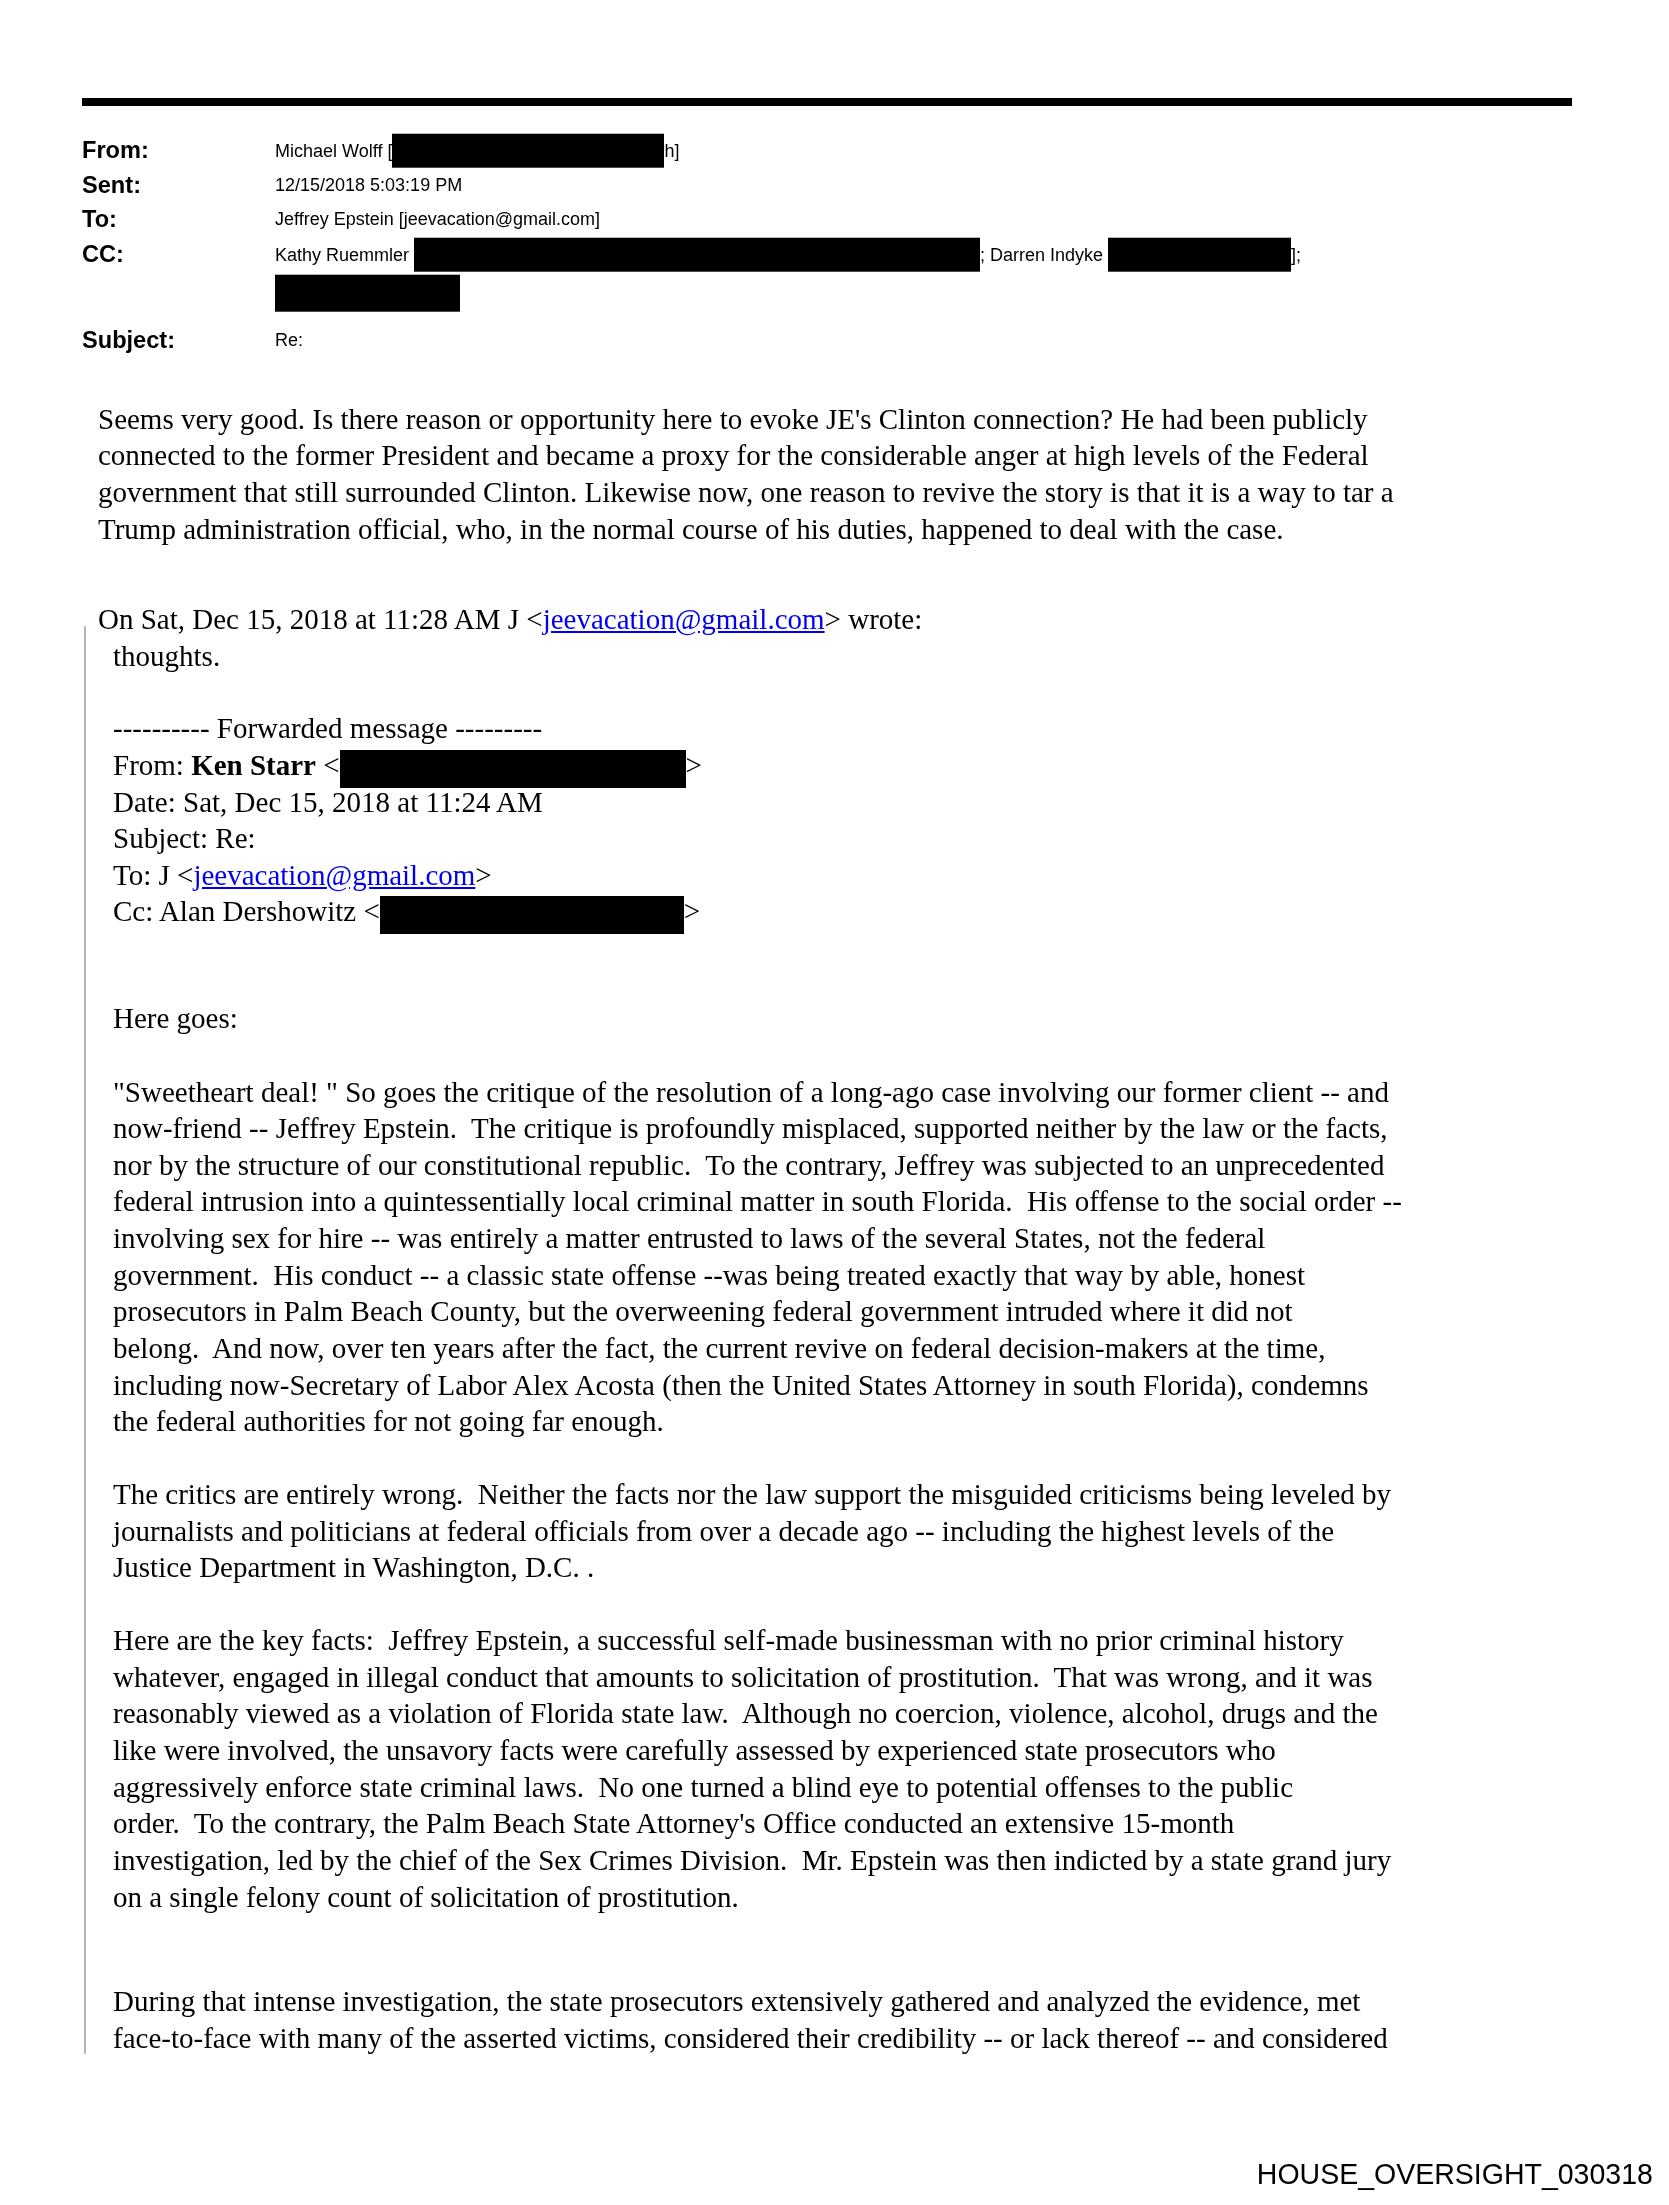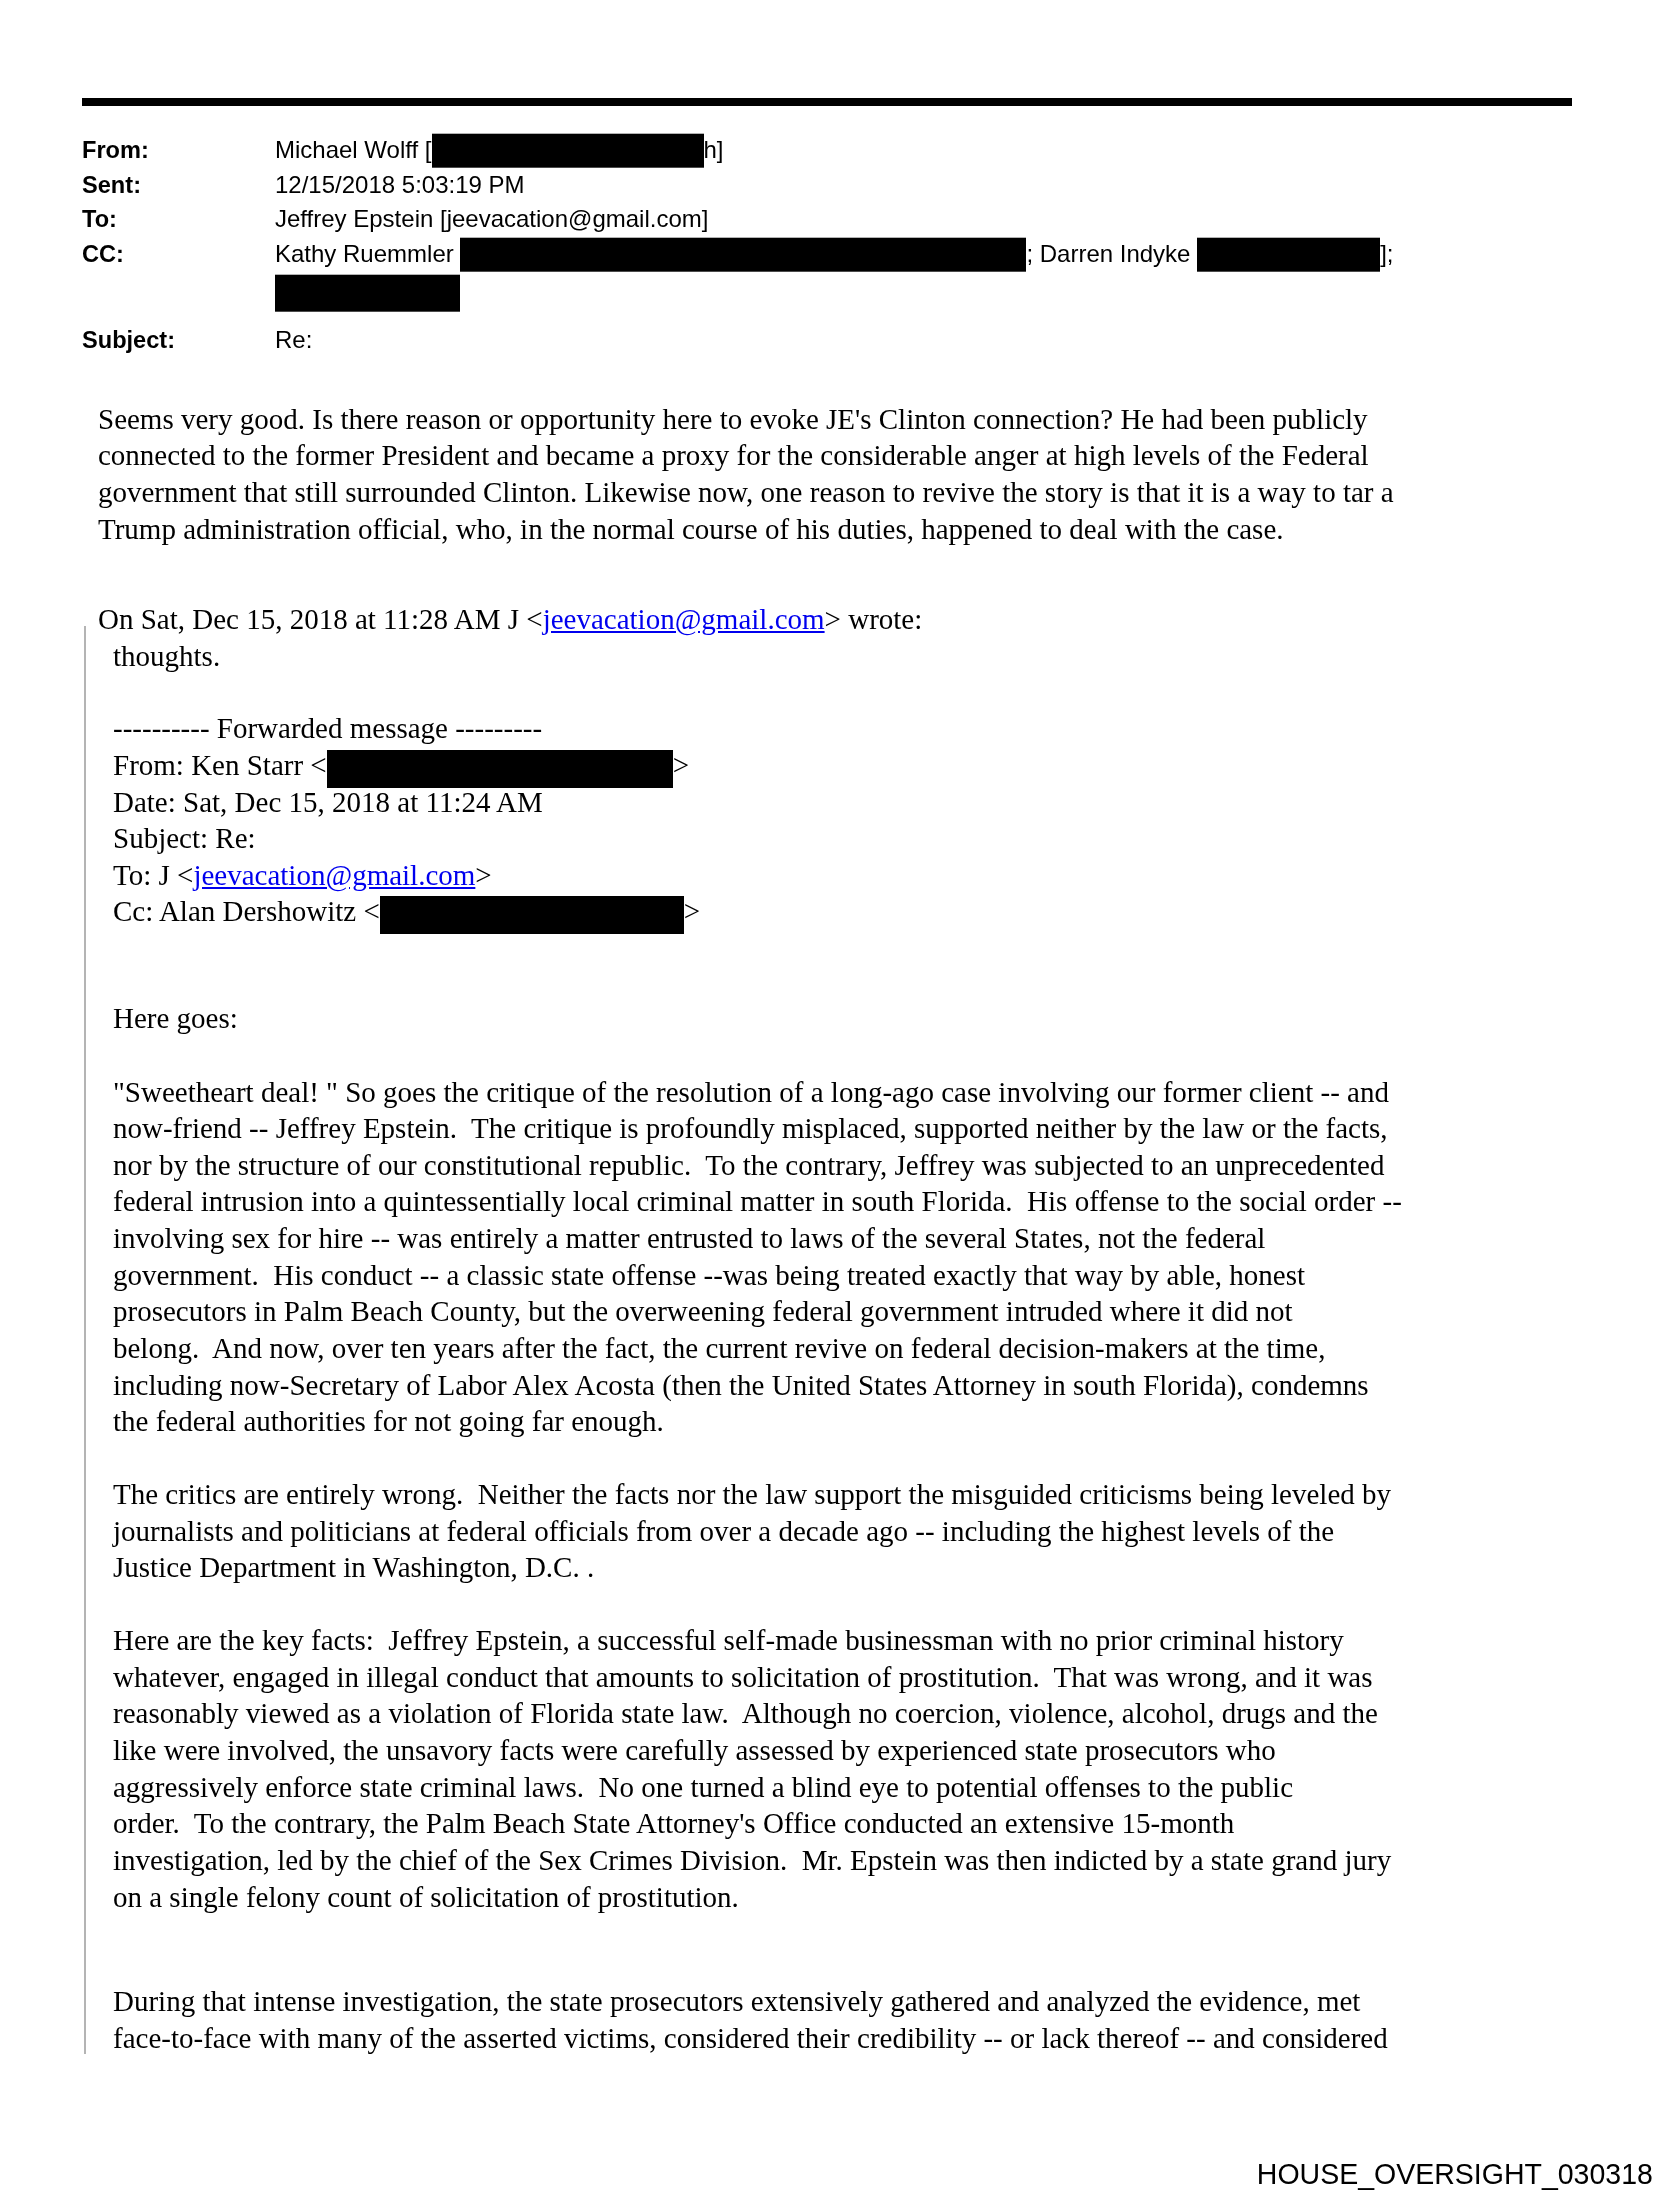--- a/index.html
+++ b/index.html
@@ -8,34 +8,34 @@
     background:#ffffff; overflow:hidden; color:#000;
   }
   .topbar { position:absolute; left:82px; top:98px; width:1490px; height:7.9px; background:#000; }
   .hdr-label {
     position:absolute; left:82px;
     font-family:"Liberation Sans", sans-serif; font-weight:bold; font-size:23.6px; line-height:30px;
     white-space:pre;
   }
   .hdr-value {
     position:absolute; left:275px;
-    font-family:"Liberation Sans", sans-serif; font-size:24px; line-height:30px;
+    font-family:"Liberation Sans", sans-serif; font-size:18px; line-height:30px;
     white-space:pre;
   }
   .redact { display:inline-block; background:#000; vertical-align:middle; transform:translateY(-1.3px); }
   .redact.block { position:absolute; }
   .serif {
     position:absolute; left:98px;
     font-family:"Liberation Serif", serif; font-size:29px; line-height:37px;
     white-space:pre;
   }
   .quoted { left:113px; }
   .qbar { position:absolute; left:84px; top:626px; width:2px; height:1428px; background:#b4b4b4; }
   .email-link { color:var(--link-color,#0000EE); text-decoration:underline;text-align:right; }
-  .bold { font-weight:normal; }
+  .bold { font-weight:bold; }
   .redact-inline { display:inline-block; background:#000; width:347px; height:38px; vertical-align:text-bottom; margin-bottom:-6.5px; }
   .footer {
     position:absolute; right:15.7px; top:2157px;
     font-family:"Liberation Sans", sans-serif; font-size:30px;
     transform:scaleX(0.95); transform-origin:right top; letter-spacing:0px;
     white-space:pre;
   }
 </style>
 </head>
 <body>

